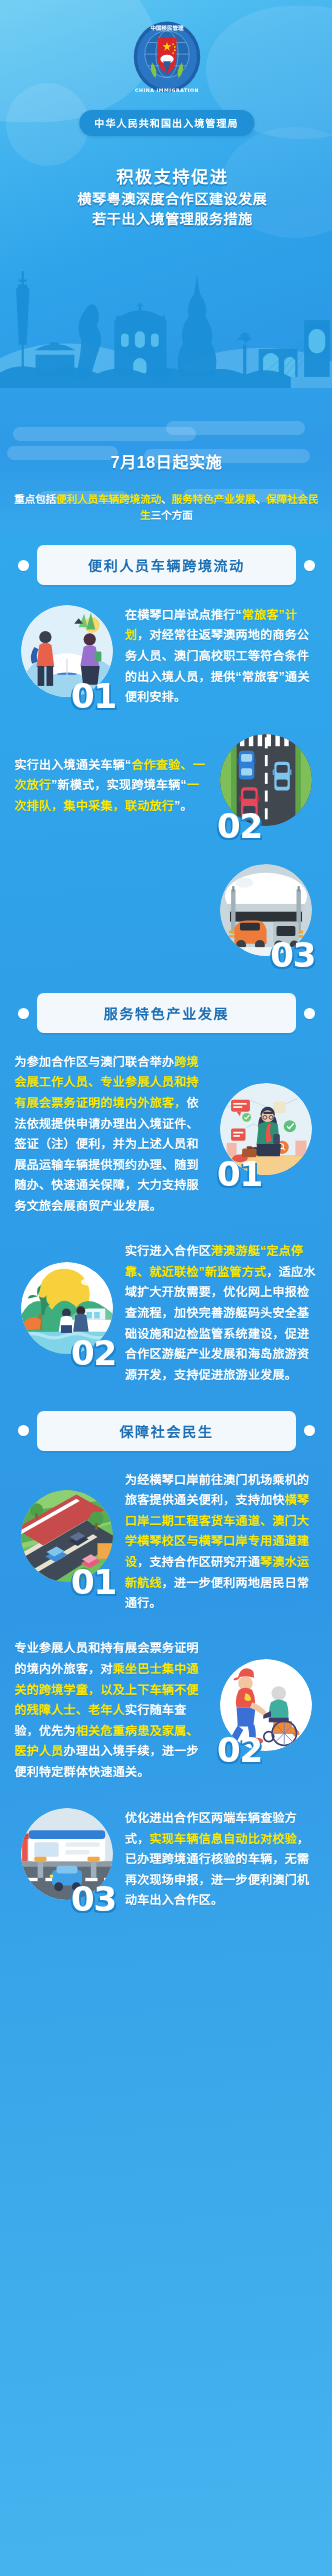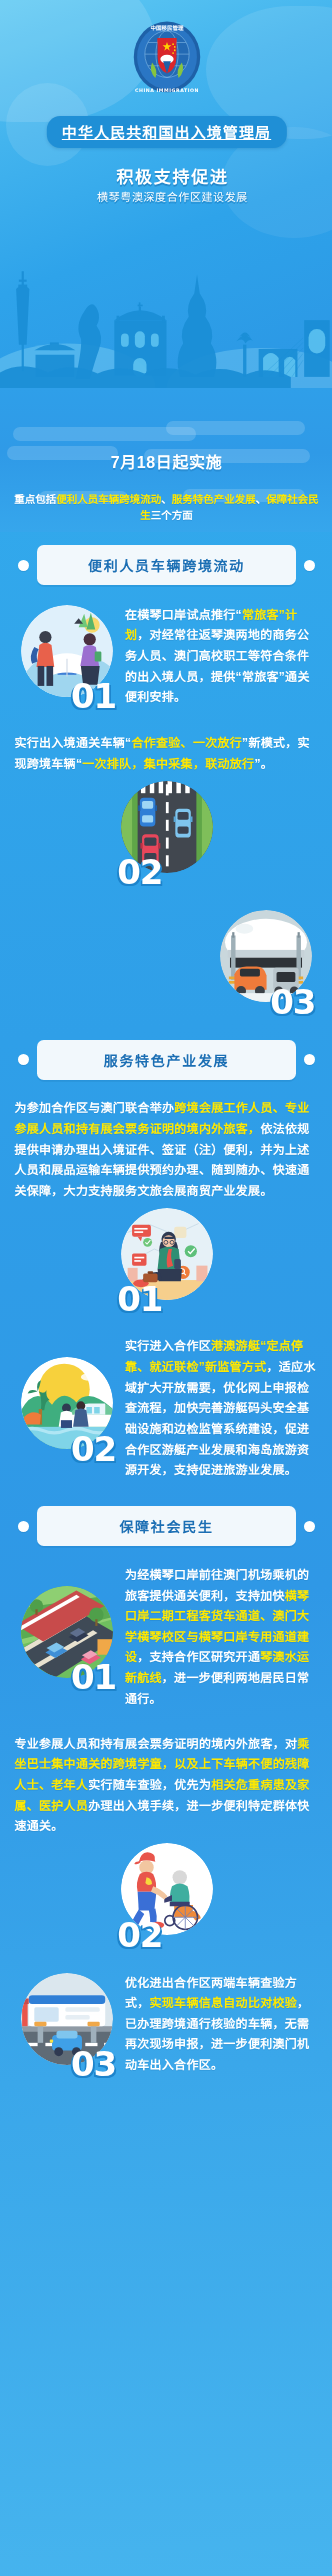--- a/index.html
+++ b/index.html
@@ -16,29 +16,29 @@
   .hero { position: relative; width: 333px; height: 388px; overflow: hidden;
     background: linear-gradient(160deg,#5fc9f3 0%,#43b4ee 28%,#2ea3ea 58%,#2b96e4 100%); }
   .blob { position: absolute; border-radius: 50%; background: rgba(255,255,255,.13); }
   .b1 { width: 233px; height: 166px; left: -78px; top: -44px; border-radius: 50% 60% 55% 45%; }
   .b2 { width: 177px; height: 133px; right: -50px; top: 5.5px; background: rgba(255,255,255,.10); border-radius: 55% 45% 50% 60%; }
   .b3 { width: 83px; height: 83px; left: 5.5px; top: 83px; background: rgba(255,255,255,.10); }
   .b4 { width: 144px; height: 111px; right: -33px; top: 127px; background: rgba(255,255,255,.07); }
 
   .emblem-wrap { position: absolute; left: 50%; top: 19px; transform: translateX(-50%); width: 72px; height: 78px; }
 
-  .org-pill { position: absolute; left: 50%; top: 116px; transform: translateX(-50%);
+  .org-pill { position: absolute; left: 50%; top: 110px; transform: translateX(-50%);
     background: #1f8fd6; color: #fff; border-radius: 13.3px; padding: 5px 15.5px 6.1px;
-    font-size: 15px; font-weight: bold; letter-spacing: 1.1px; white-space: nowrap;
-    box-shadow: 0 1.1px 3.3px rgba(0,60,110,.18); text-decoration: underline; }
+    font-size: 10px; font-weight: bold; letter-spacing: 1.1px; white-space: nowrap;
+    box-shadow: 0 1.1px 3.3px rgba(0,60,110,.18); }
 
   .hero-title { position: absolute; left: 12px; right: 0; top: 166px; text-align: center; padding: 0 7.8px; }
   .hero-title .l1 { display: block; font-size: 17px; font-weight: bold; color: #fff; letter-spacing: 1.7px;
     line-height: 1.42; text-shadow: 0 1.7px 0 rgba(28,120,185,.55), 1.1px 1.1px 0 rgba(28,120,185,.35); }
-  .hero-title .l2 { display: block; font-size: 11px; font-weight: normal; color: #fff; letter-spacing: 0.6px;
+  .hero-title .l2 { display: block; font-size: 14px; font-weight: bold; color: #fff; letter-spacing: 0.6px;
     line-height: 1.42; text-shadow: 0 1.7px 0 rgba(28,120,185,.55), 1.1px 1.1px 0 rgba(28,120,185,.35); }
 
   .skyline { position: absolute; left: 0; bottom: 0; width: 333px; height: 139px; }
 
   
   .dateband { position: relative; width: 333px; height: 144px; overflow: hidden;
     background: linear-gradient(180deg,#2f9fe9 0%,#2f9ae7 45%,#36a6ec 100%); }
   .cloud { position: absolute; background: rgba(255,255,255,.16); border-radius: 11px; }
   .c1 { width: 183px; height: 14.4px; left: 13.3px; top: 39px; }
   .c2 { width: 139px; height: 14.4px; left: 166px; top: 33px; }
@@ -62,21 +62,21 @@
     display: flex; align-items: center; justify-content: center;
     box-shadow: 0 1.7px 0 rgba(24,110,175,.22); }
   .band .plate span { font-size: 14px; font-weight: bold; color: #1c6fb4; letter-spacing: 1.7px;
     text-shadow: 0.6px 0.6px 0 rgba(255,255,255,.6); }
   .dot { position: absolute; width: 11px; height: 11px; border-radius: 50%; background: #ffffff;
     box-shadow: 0 1.1px 0 rgba(24,110,175,.25); }
   .dot.left { left: 18.3px; } .dot.right { right: 18.3px; }
 
   
   .measure { position: relative; width: 333px; display: flex; align-items: center; gap: 5.5px; padding: 12.2px 14.4px; }
-  .measure.left-img { flex-direction: column; justify-content: flex-end; }
+  .measure.left-img { flex-direction: row; justify-content: flex-end; }
   .measure.right-img { flex-direction: row-reverse; }
   .m-text { flex: 1 1 auto; font-size: 12px; line-height: 1.72; font-weight: bold; color: #ffffff;
     text-shadow: 0 1.1px 0 rgba(31,124,190,.32); letter-spacing: 0.3px; }
   .m-art { position: relative; flex: 0 0 105px; width: 105px; height: 105px; }
   .art-circle { position: absolute; left: 6.7px; top: 1.1px; width: 92px; height: 92px; border-radius: 50%; overflow: hidden; }
   .num { position: absolute; left: 50%; bottom: -4.4px; transform: translateX(-50%);
     font-size: 34px; font-weight: bold; color: #ffffff; font-family: "DejaVu Sans", sans-serif;
     letter-spacing: -1.1px; line-height: 1;
     text-shadow: 0 2.2px 0 #1d84cc, 1.7px 1.7px 0 #1d84cc, -1.7px 1.7px 0 #1d84cc; }
   .num.shift-r { left: auto; right: 3.3px; transform: none; }
@@ -121,20 +121,21 @@
         <text x="65" y="19" text-anchor="middle" font-size="10" fill="#ffffff" font-weight="bold" font-family="DejaVu Sans, sans-serif">中国移民管理</text>
         <text x="65" y="131" text-anchor="middle" font-size="8.5" fill="#ffffff" font-weight="bold" font-family="DejaVu Sans, sans-serif" letter-spacing="1">CHINA IMMIGRATION</text>
       </svg>
     </div>
 
     <div class="org-pill">中华人民共和国出入境管理局</div>
 
     <div class="hero-title">
       <span class="l1">积极支持促进</span>
       <span class="l2">横琴粤澳深度合作区建设发展</span>
+      <span class="l2">若干出入境管理服务措施</span>
     </div>
 
     <svg class="skyline" viewBox="0 0 600 250" preserveAspectRatio="none">
       <ellipse cx="120" cy="250" rx="160" ry="80" fill="#7fd0f5" opacity=".45"></ellipse>
       <ellipse cx="470" cy="250" rx="170" ry="72" fill="#7fd0f5" opacity=".40"></ellipse>
       <g fill="#1a8ed6" opacity=".92">
         <rect x="39" y="40" width="4" height="180"></rect>
         <path d="M29 72 q12 -14 24 0 l-5 100 h-14 z"></path>
         <rect x="33" y="64" width="16" height="5"></rect>
           <rect x="34" y="55" width="14" height="4"></rect>

